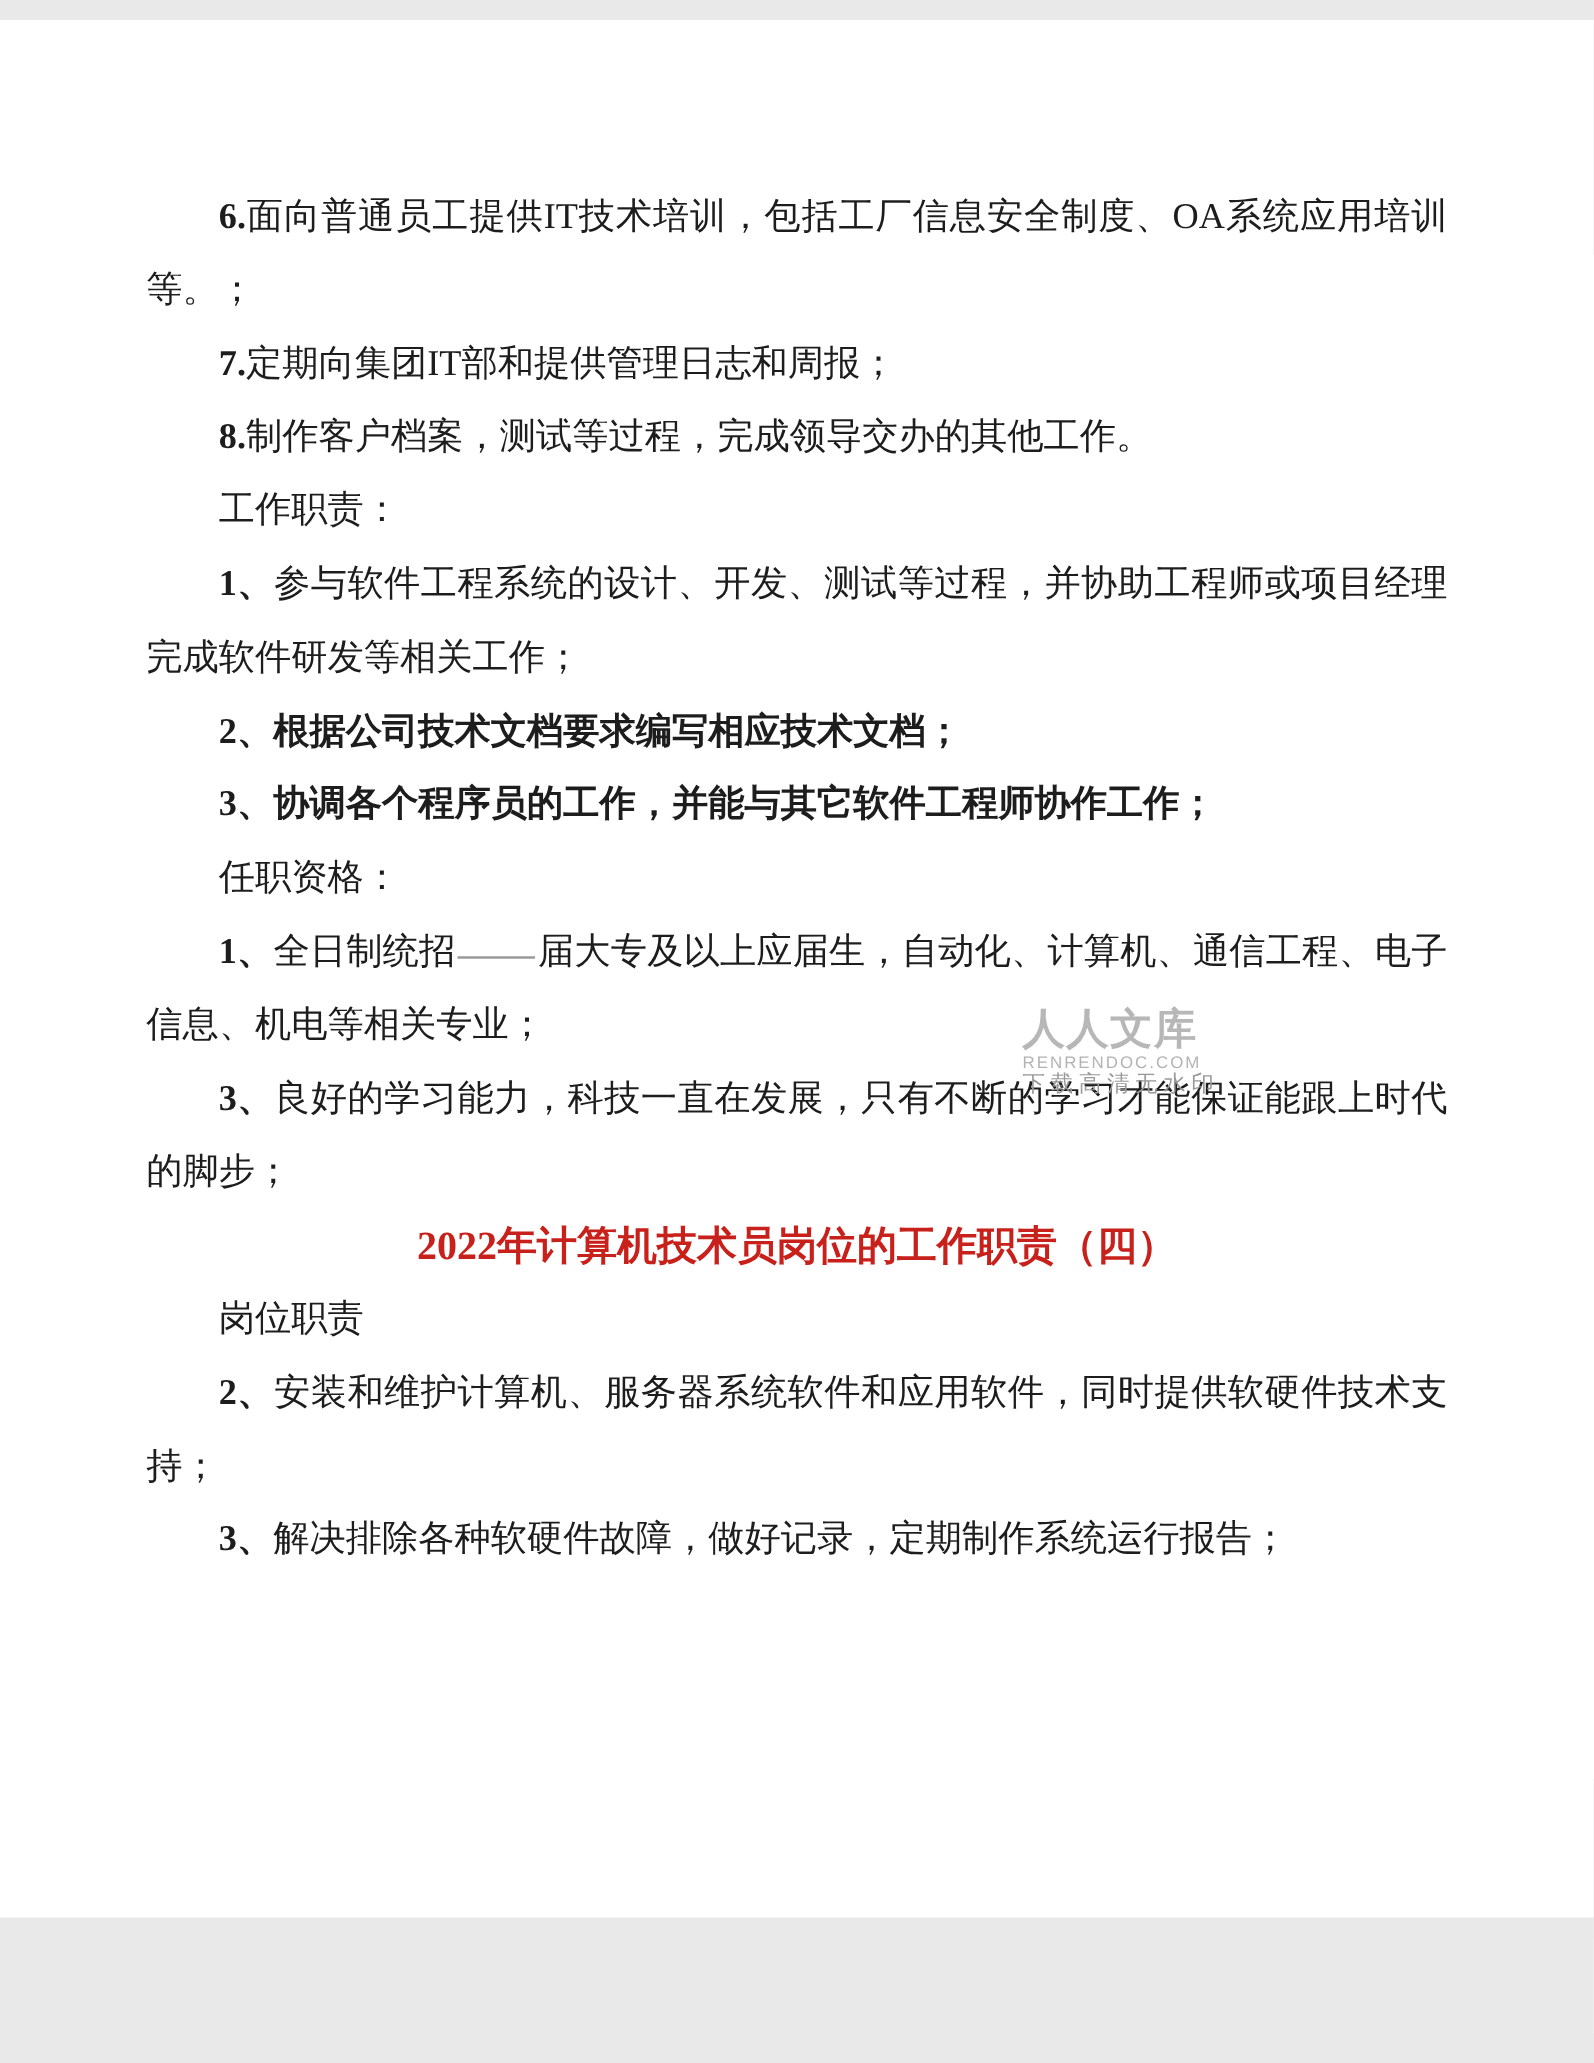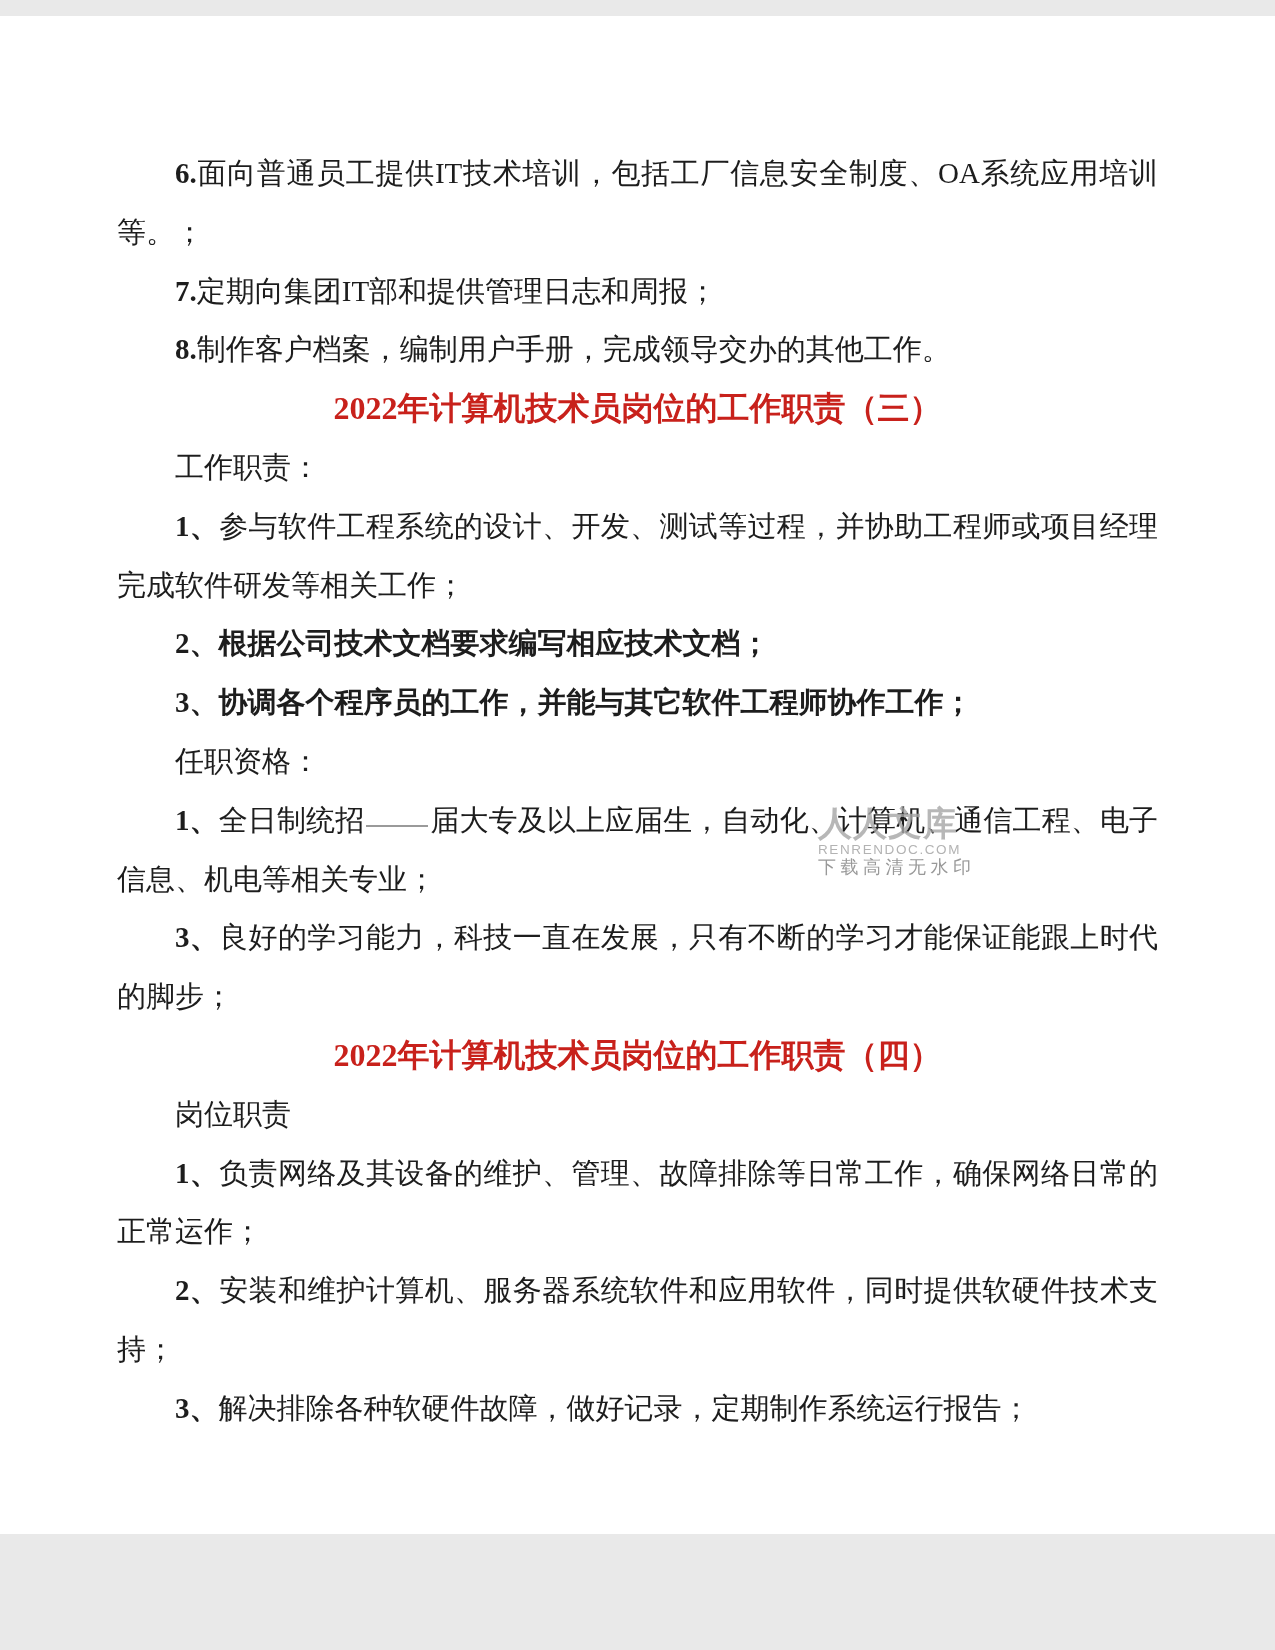--- a/index.html
+++ b/index.html
@@ -86,32 +86,30 @@
   }
 </style>
 </head>
 <body>
 
 <div class="page">
 
   <div class="doc-body" id="doc-body">
       <p class="body"><span class="num">6.</span><span>面向普通员工提供IT技术培训，包括工厂信息安全制度、OA系统应用培训等。；</span></p>
       <p class="body"><span class="num">7.</span><span>定期向集团IT部和提供管理日志和周报；</span></p>
-      <p class="body"><span class="num">8.</span><span>制作客户档案，编制用户手册，完成领导交办的其他工作。</span></p>
-      <p class="heading"><span>2022年计算机技术员岗位的工作职责（三）</span></p>
+      <p class="body"><span class="num">8.</span><span>制作客户档案，测试等过程，完成领导交办的其他工作。</span></p>
       <p class="body"><span>工作职责：</span></p>
       <p class="body"><span class="num">1、</span><span>参与软件工程系统的设计、开发、测试等过程，并协助工程师或项目经理完成软件研发等相关工作；</span></p>
       <p class="body-bold"><span class="num">2、</span><span>根据公司技术文档要求编写相应技术文档；</span></p>
       <p class="body-bold"><span class="num">3、</span><span>协调各个程序员的工作，并能与其它软件工程师协作工作；</span></p>
       <p class="body"><span>任职资格：</span></p>
       <p class="body"><span class="num">1、</span><span>全日制统招</span><span class="blank-line"></span><span>届大专及以上应届生，自动化、计算机、通信工程、电子信息、机电等相关专业；</span></p>
       <p class="body"><span class="num">3、</span><span>良好的学习能力，科技一直在发展，只有不断的学习才能保证能跟上时代的脚步；</span></p>
       <p class="heading"><span>2022年计算机技术员岗位的工作职责（四）</span></p>
       <p class="body"><span>岗位职责</span></p>
-      <p class="body"><span class="num">1、</span><span>负责网络及其设备的维护、管理、故障排除等日常工作，确保网络日常的正常运作；</span></p>
       <p class="body"><span class="num">2、</span><span>安装和维护计算机、服务器系统软件和应用软件，同时提供软硬件技术支持；</span></p>
       <p class="body"><span class="num">3、</span><span>解决排除各种软硬件故障，做好记录，定期制作系统运行报告；</span></p>
     </div>
 
   <div class="watermark">
     <div class="wm-cn">人人文库</div>
     <div class="wm-url">RENRENDOC.COM</div>
     <div class="wm-sub">下载高清无水印</div>
   </div>
 

